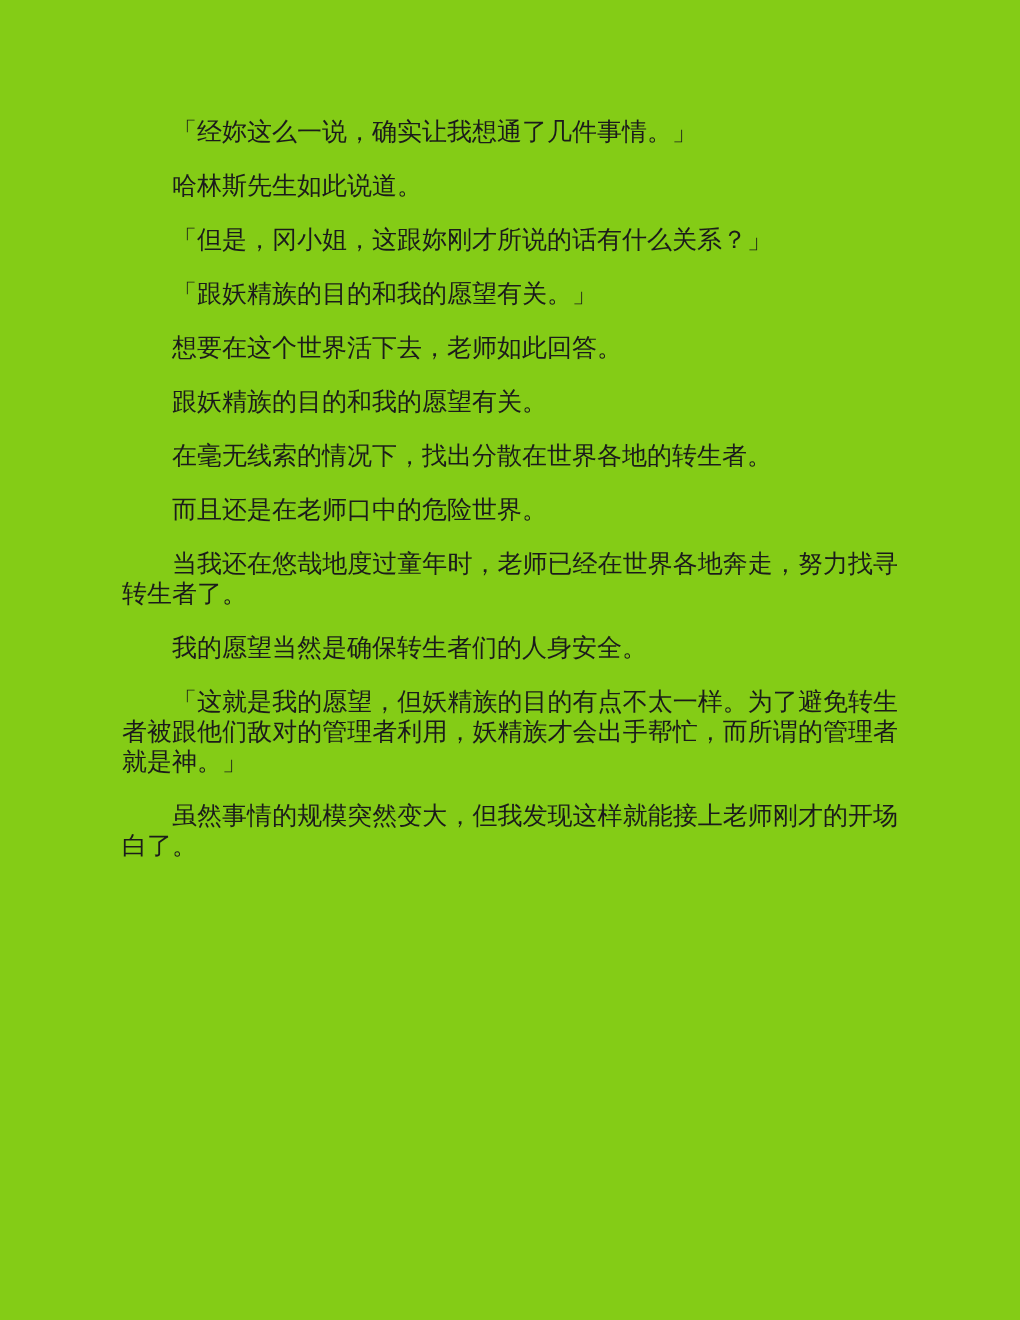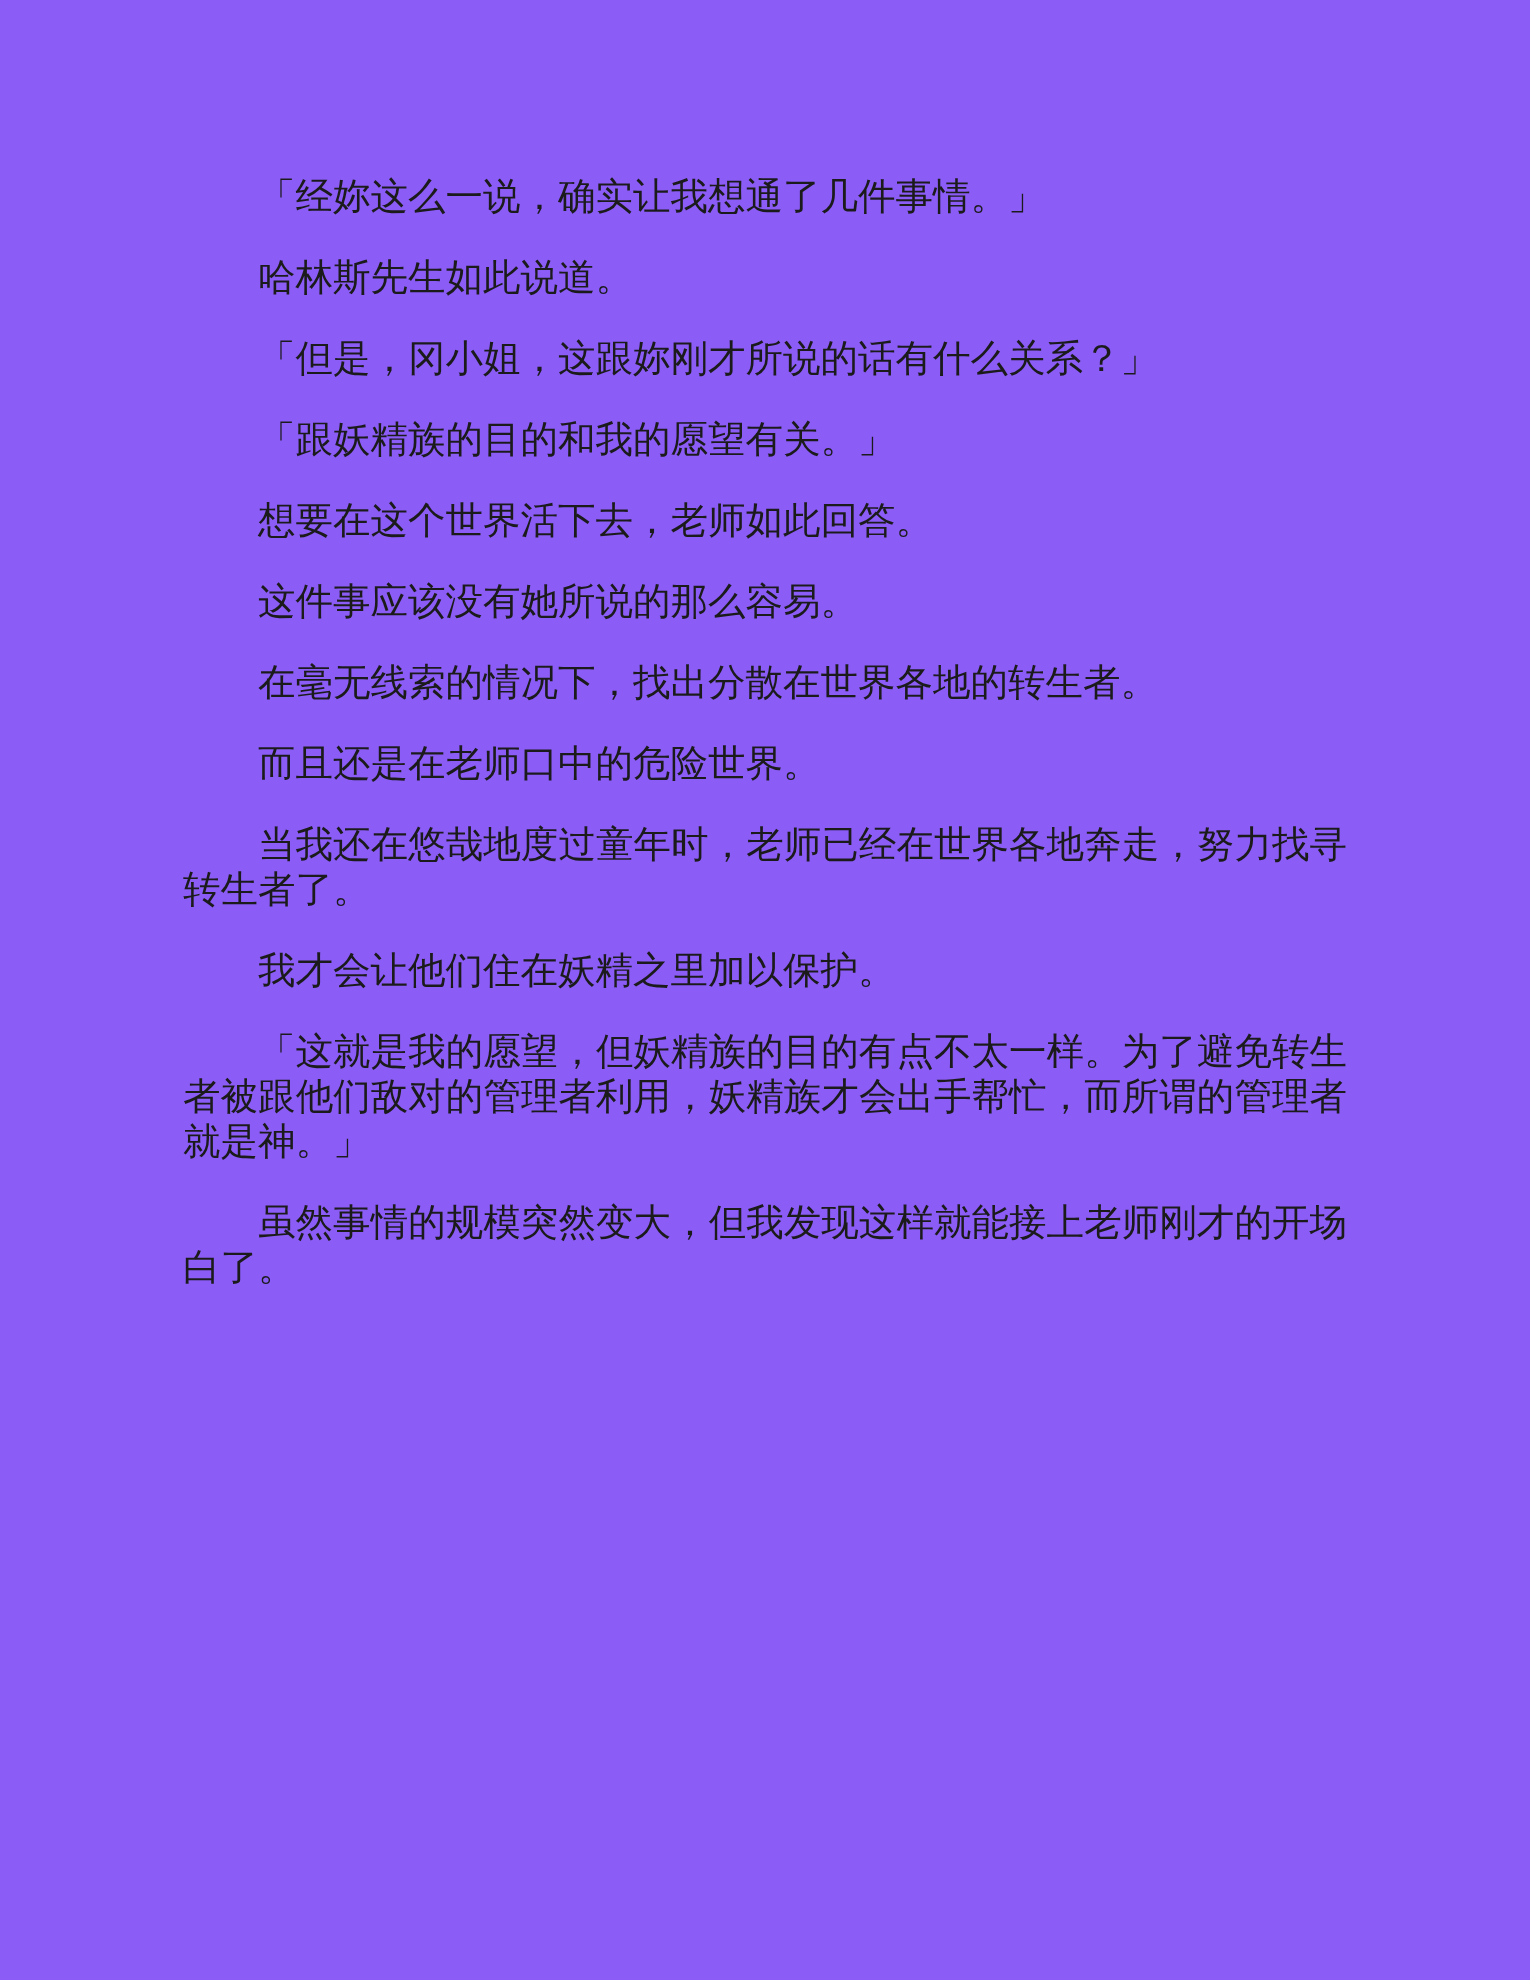--- a/index.html
+++ b/index.html
@@ -4,21 +4,21 @@
 <style>
   html, body {
     margin: 0;
     padding: 0;
     background: #ffffff;
   }
   .page {
     position: relative;
     width: 1020px;
     height: 1320px;
-    background: #8b5cf6;
+    background: #84cc16;
     overflow: hidden;
     font-family: "Liberation Serif", "DejaVu Serif", serif;
   }
   .content {
     position: absolute;
     left: 122px;
     top: 117px;
     width: 776px;
   }
   .para {
@@ -36,21 +36,21 @@
 </head>
 <body>
 
 <div class="page">
   <div class="content">
     <p class="para">「经妳这么一说，确实让我想通了几件事情。」</p>
     <p class="para">哈林斯先生如此说道。</p>
     <p class="para">「但是，冈小姐，这跟妳刚才所说的话有什么关系？」</p>
     <p class="para">「跟妖精族的目的和我的愿望有关。」</p>
     <p class="para">想要在这个世界活下去，老师如此回答。</p>
-    <p class="para">这件事应该没有她所说的那么容易。</p>
+    <p class="para">跟妖精族的目的和我的愿望有关。</p>
     <p class="para">在毫无线索的情况下，找出分散在世界各地的转生者。</p>
     <p class="para">而且还是在老师口中的危险世界。</p>
     <p class="para">当我还在悠哉地度过童年时，老师已经在世界各地奔走，努力找寻转生者了。</p>
-    <p class="para">我才会让他们住在妖精之里加以保护。</p>
+    <p class="para">我的愿望当然是确保转生者们的人身安全。</p>
     <p class="para">「这就是我的愿望，但妖精族的目的有点不太一样。为了避免转生者被跟他们敌对的管理者利用，妖精族才会出手帮忙，而所谓的管理者就是神。」</p>
     <p class="para">虽然事情的规模突然变大，但我发现这样就能接上老师刚才的开场白了。</p>
   </div>
 </div>
 
 </body></html>

